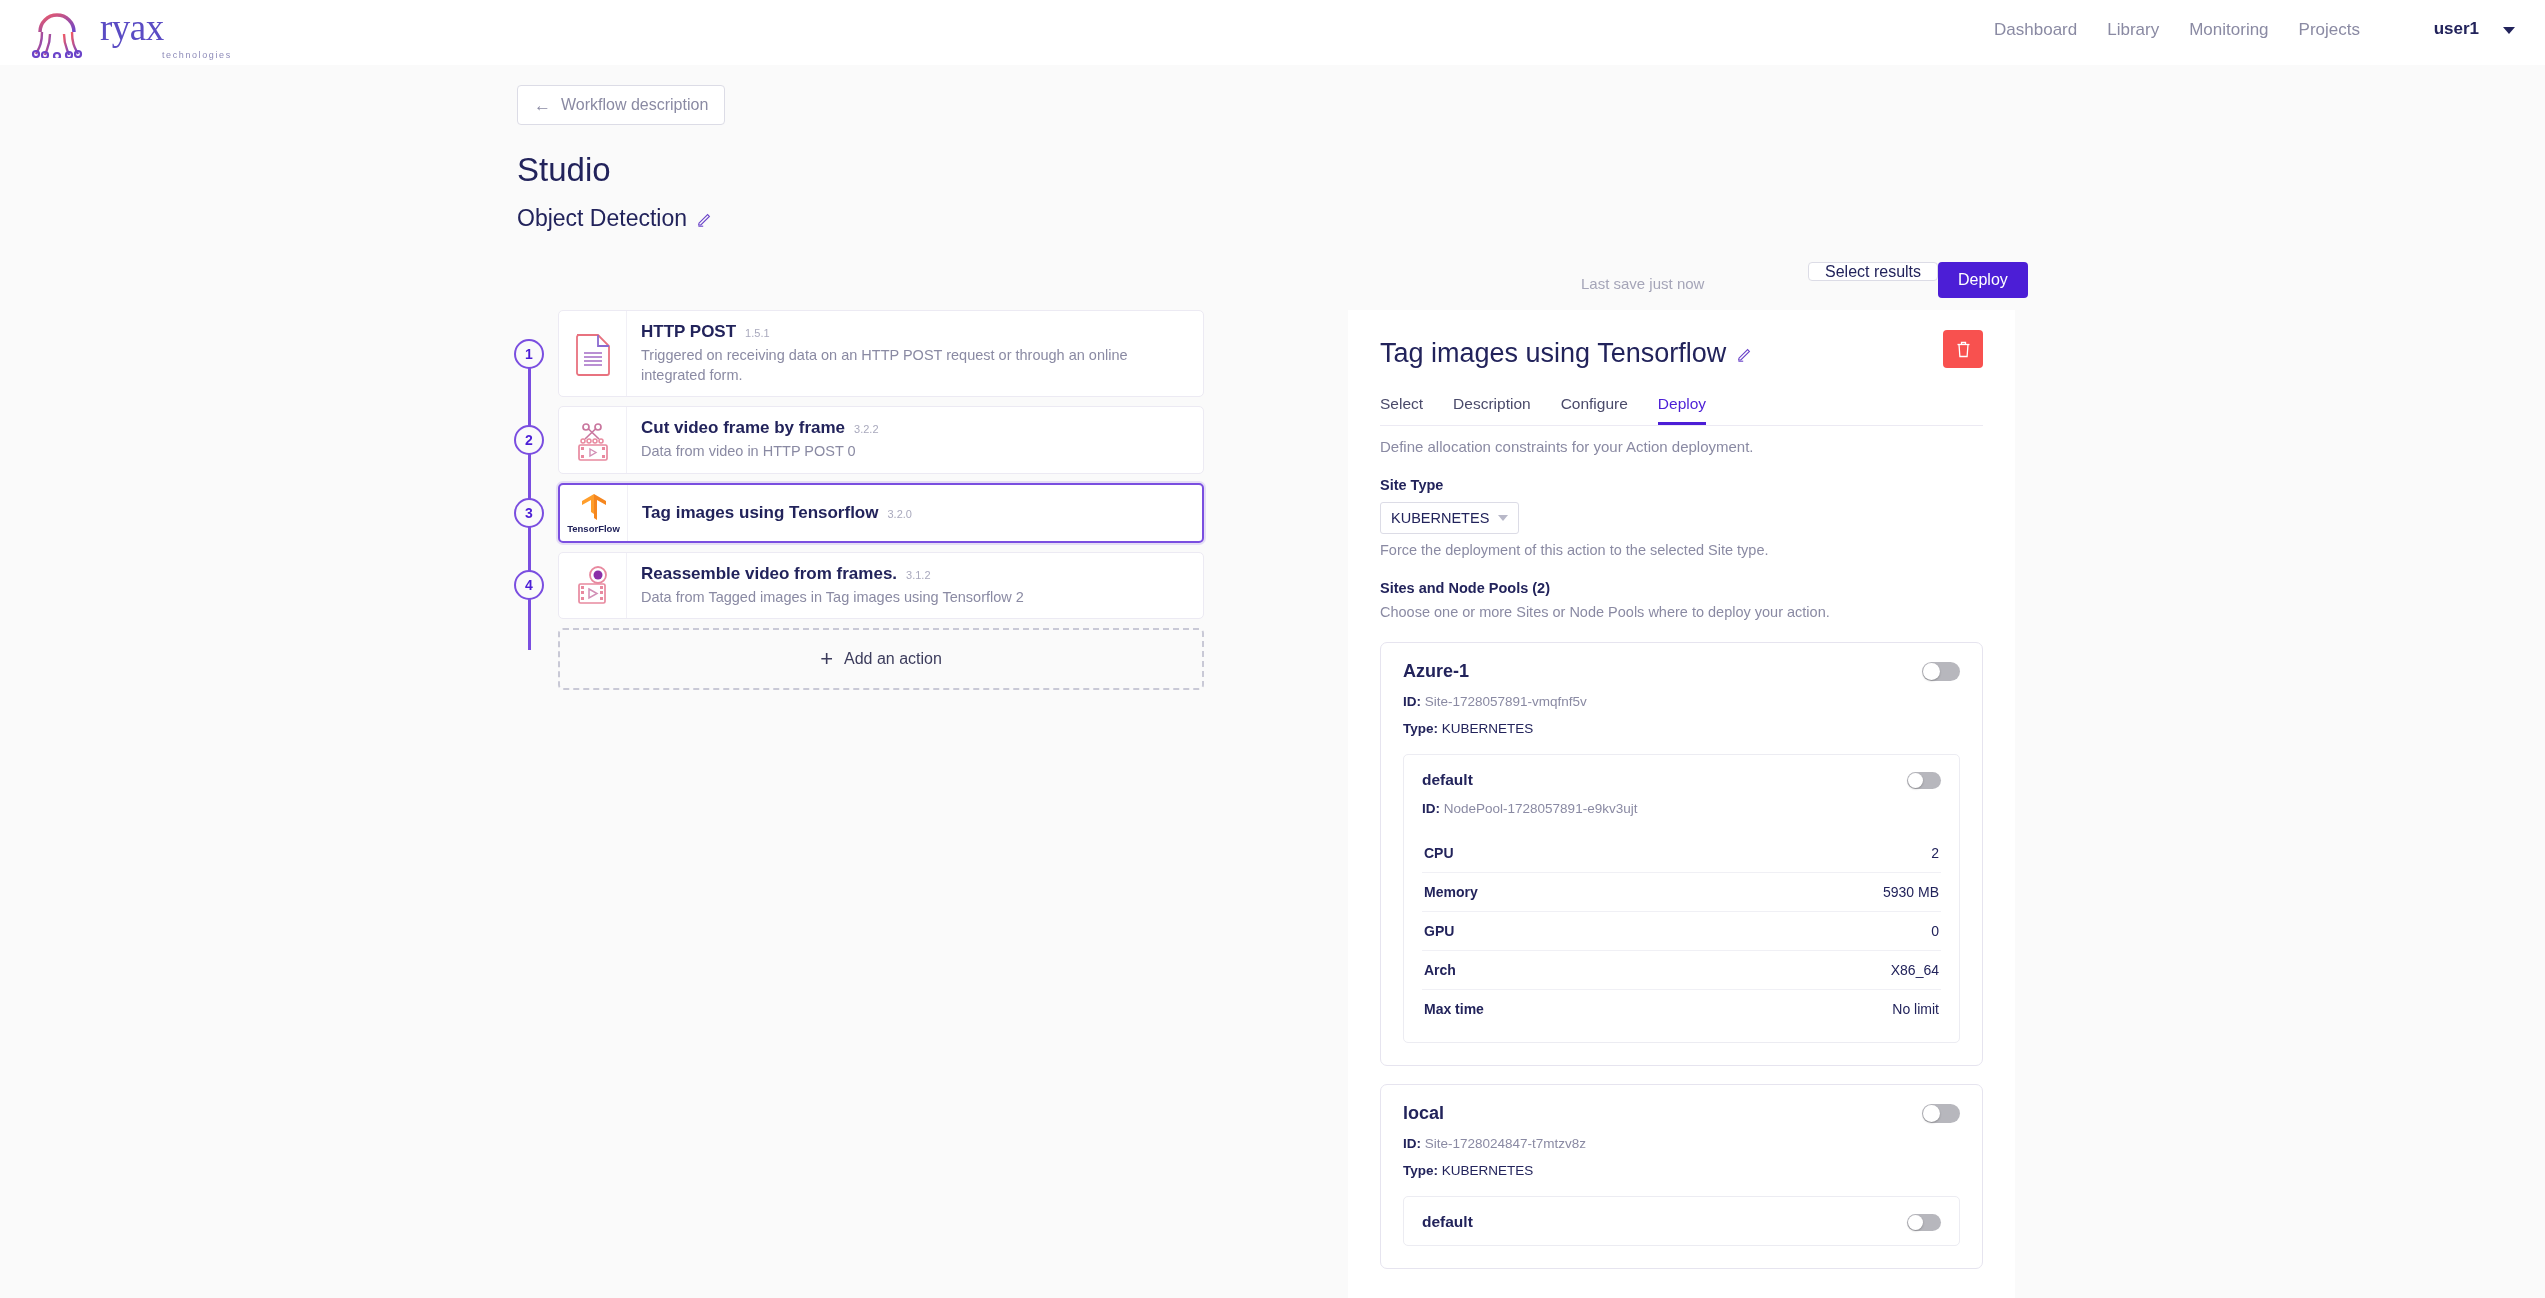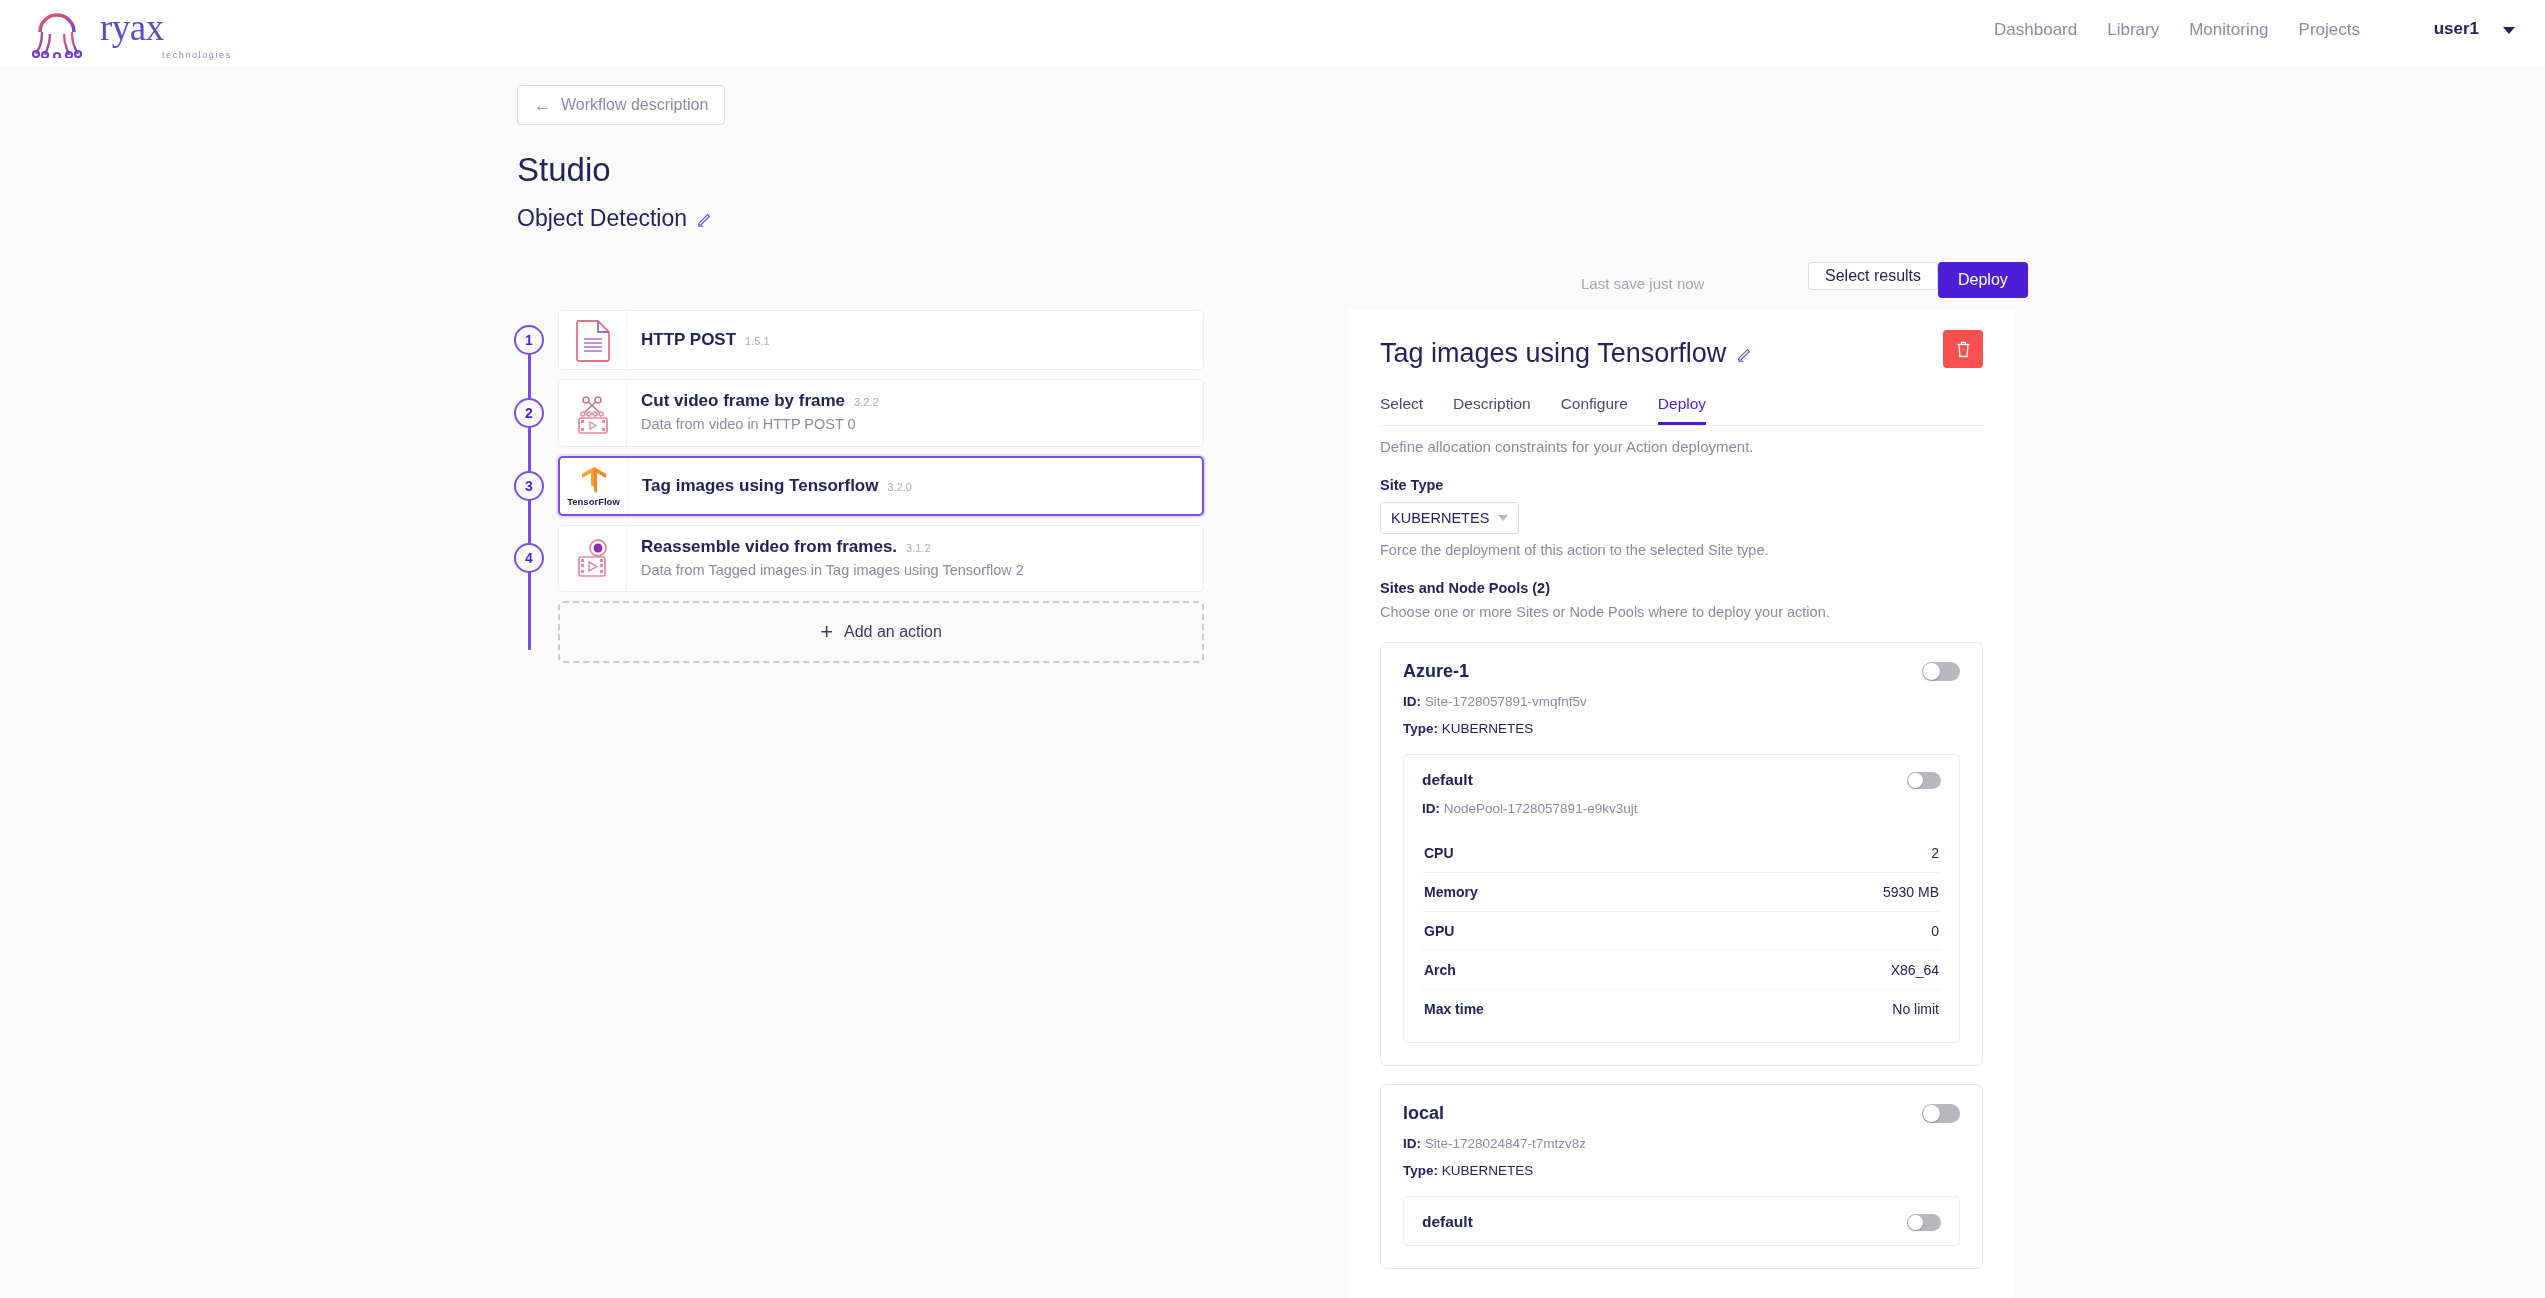--- a/index.html
+++ b/index.html
@@ -71,21 +71,21 @@
   }
   .wf-name { font-size: 23px; color: #22235b; }
   .pencil { width: 16px; height: 16px; display: inline-block; }
 
   .save-text {
     position: absolute; left: 1581px; top: 210px;
     font-size: 15px; color: #a5a5b8;
   }
   .btn-results {
     position: absolute; left: 1808px; top: 197px;
-    height: 28px; padding: 0 16px;
+    height: 19px; padding: 0 16px;
     display: flex; align-items: center;
     border: 1px solid #dcdce6; border-radius: 4px;
     background: #fff; color: #22235b; font-size: 16px; cursor: pointer;
   }
   .btn-deploy {
     position: absolute; left: 1938px; top: 197px;
     height: 36px; padding: 0 20px;
     display: flex; align-items: center;
     border: none; border-radius: 4px;
     background: #4c1ed6; color: #fff; font-size: 16px; cursor: pointer;
@@ -312,20 +312,21 @@
                 <path d="M10 29 h18"></path>
                 <path d="M10 33 h18"></path>
             </g>
           </svg>
         </div>
         <div class="card-body">
           <div class="card-title-row">
             <span class="card-title">HTTP POST</span>
             <span class="card-ver">1.5.1</span>
           </div>
+          <div class="card-desc">Triggered on receiving data on an HTTP POST request or through an online integrated form.</div>
         </div>
       </div>
     </div>
 
     <div class="step">
       <div class="step-num">2</div>
       <div class="card">
         <div class="card-icon">
           <svg width="40" height="44" viewBox="0 0 40 44">
             <g stroke="#c9779f" stroke-width="1.7" fill="none">

